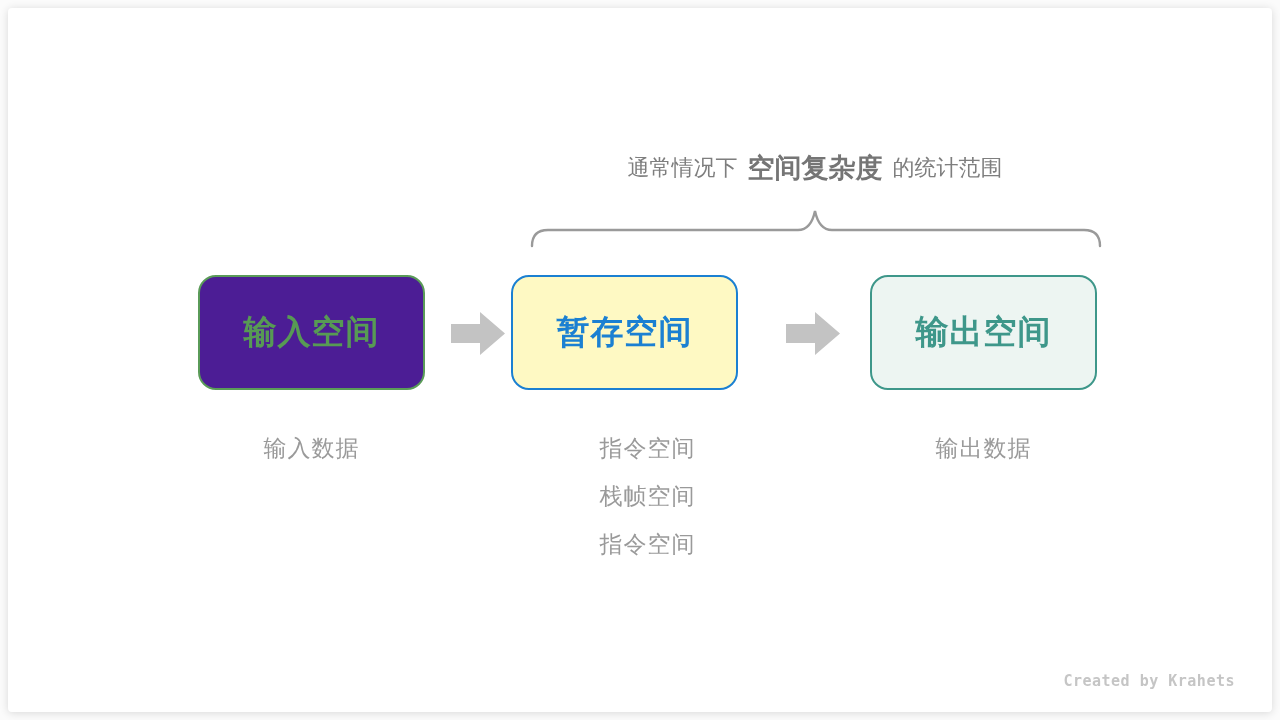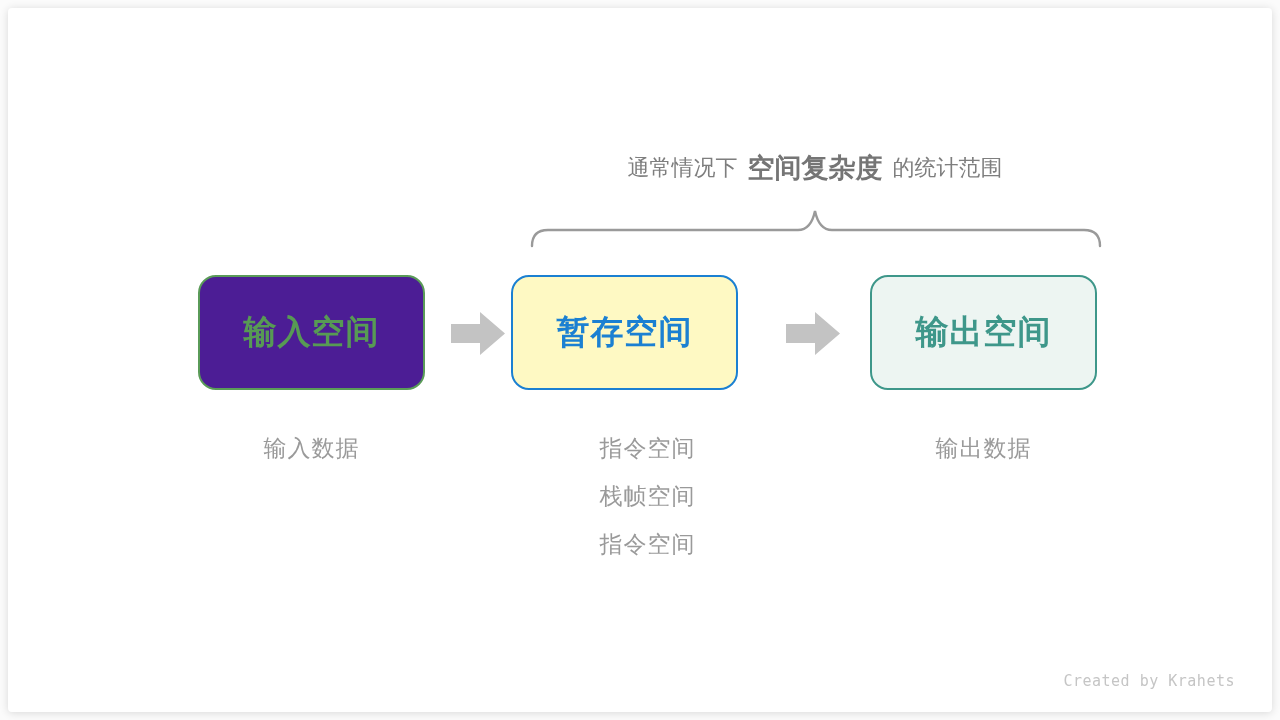--- a/index.html
+++ b/index.html
@@ -95,20 +95,21 @@
   .row-3 { top: 521px; }
   
   .credit {
     position: absolute;
     right: 37px;
     bottom: 22px;
     font-family: "DejaVu Sans Mono", "Liberation Mono", monospace;
     font-size: 15px;
     letter-spacing: 0.5px;
     color: #C5C5C5;
+    font-weight: bold;
   }
 </style>
 </head>
 <body>
 
 <div class="card">
 
   <div class="annotation">
     <span class="normal">通常情况下</span><span class="strong">空间复杂度</span><span class="normal">的统计范围</span>
   </div>

